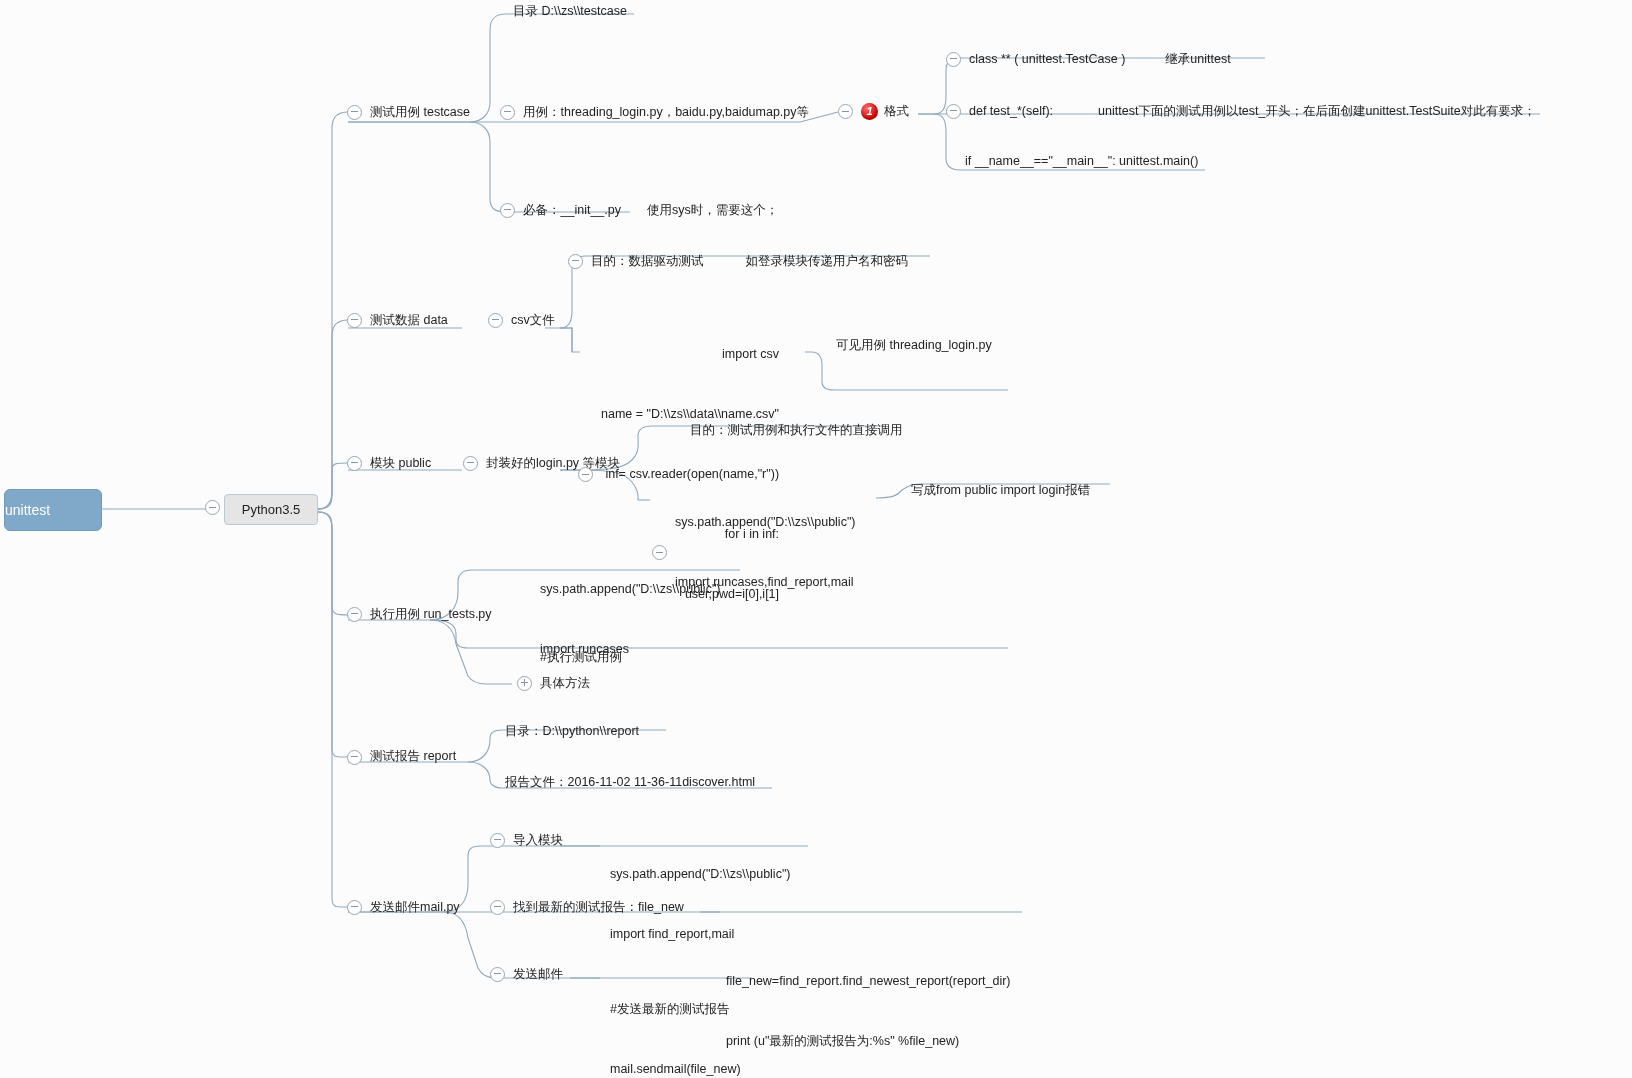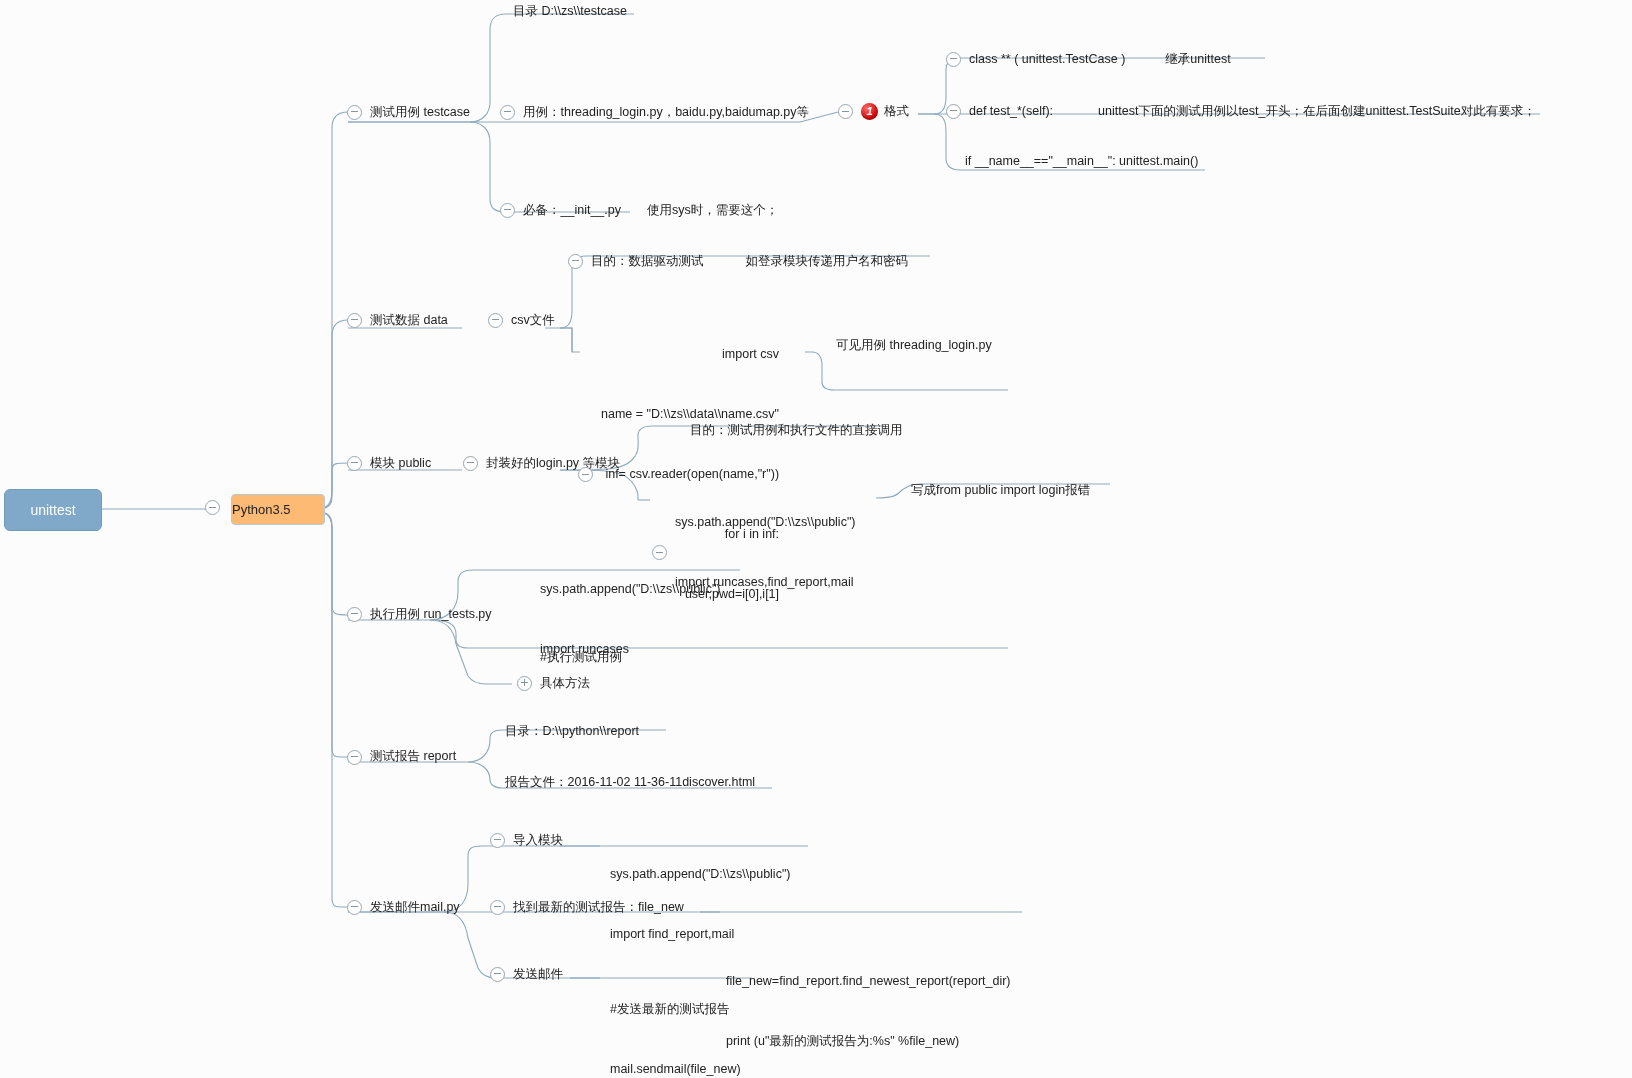--- a/index.html
+++ b/index.html
@@ -39,40 +39,39 @@
     position: absolute;
     left: 4px;
     top: 489px;
     width: 96px;
     height: 40px;
     background: #7fa8c9;
     border: 1px solid #6f9bbd;
     border-radius: 6px;
     display: flex;
     align-items: center;
-    justify-content: center;
+    justify-content: flex-start;
     color: #ffffff;
     font-size: 14px;
   }
   
   #python-node {
     position: absolute;
     left: 224px;
     top: 494px;
     width: 92px;
     height: 29px;
-    background: #fdba74;
+    background: #e5e5e5;
     border: 1px solid #b9c9d6;
     border-radius: 4px;
     display: flex;
     align-items: center;
-    justify-content: flex-start;
+    justify-content: center;
     font-size: 13px;
     color: #222;
-    margin-left: 7px;
   }
   .collapse {
     display: inline-block;
     width: 13px;
     height: 13px;
     border: 1px solid #9aa7b0;
     border-radius: 50%;
     position: relative;
     margin-right: 8px;
     flex: none;

